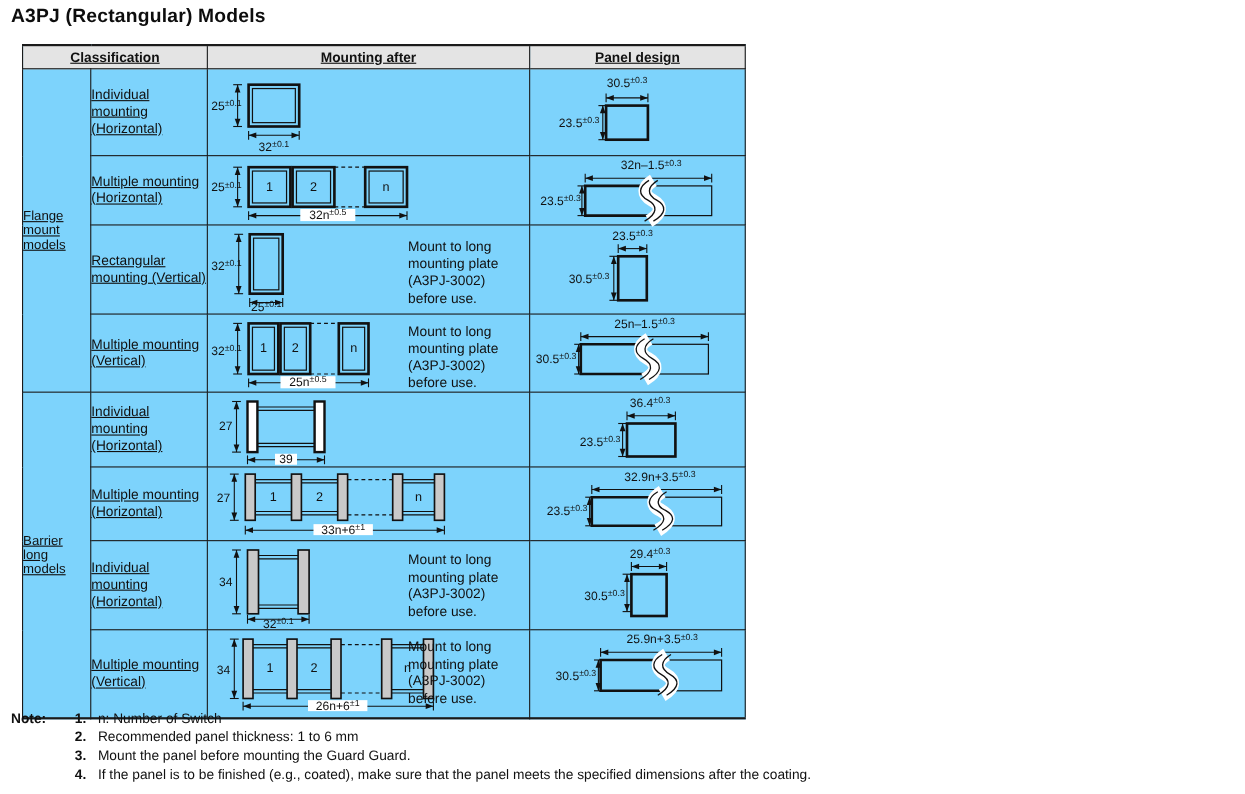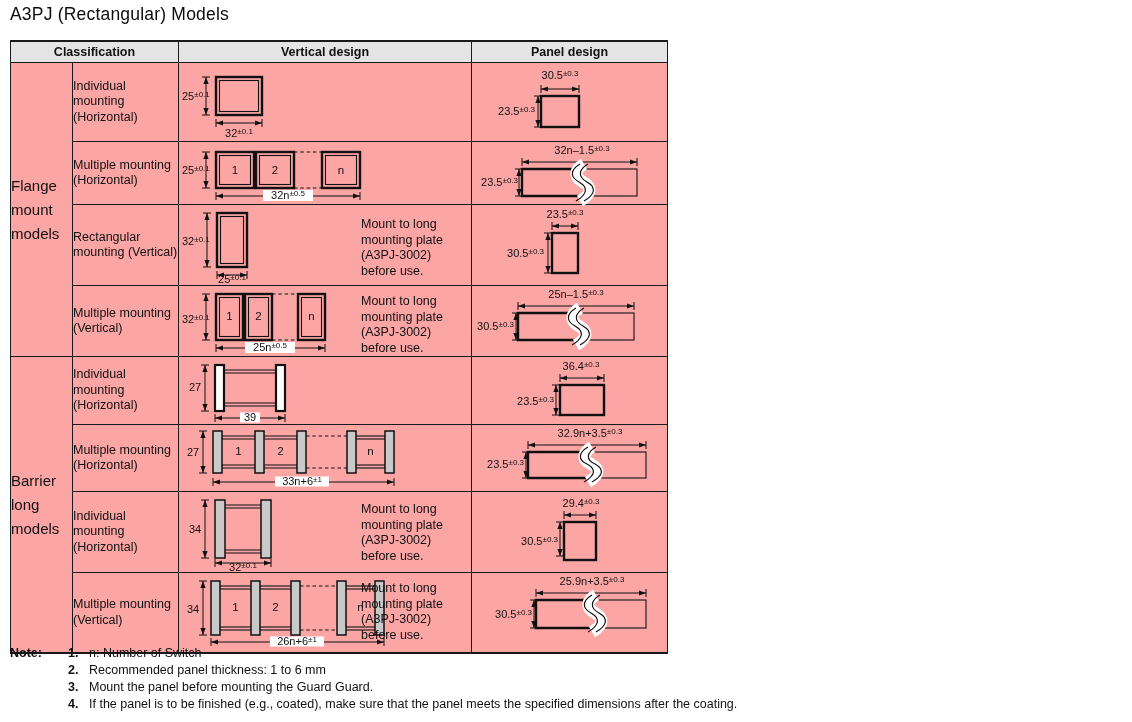--- a/index.html
+++ b/index.html
@@ -1,23 +1,23 @@
 <!DOCTYPE html>
 <html><head>
 <meta charset="utf-8">
 <style>
   html,body{margin:0;padding:0;background:#fff;}
   .page{position:relative;width:1132px;height:722px;background:#fff;overflow:hidden;
         font-family:"Liberation Sans",sans-serif;color:#111;}
-  .title{position:absolute;left:10px;top:4px;margin:0;font-size:17.5px;font-weight:normal;color:#0d0d0d;letter-spacing:.2px;}
-  .doc-table{position:absolute;left:10px;top:40px;border-collapse:collapse;table-layout:fixed;background:#fca5a5;
-             border:1.5px solid #1a1a1a;border-top-width:2px;border-bottom-width:2px;}
+  .title{position:absolute;left:10px;top:4px;margin:0;font-size:17.5px;font-weight:bold;color:#0d0d0d;letter-spacing:.2px;}
+  .doc-table{position:absolute;left:20px;top:40px;border-collapse:collapse;table-layout:fixed;background:#7dd3fc;
+             border:1.5px solid #1a1a1a;border-top-width:2px;border-bottom-width:2px;text-decoration:underline;}
   .doc-table th,.doc-table td{border:1px solid #1a1a1a;padding:0;}
   .doc-table th{background:#e4e4e4;font-size:12.5px;font-weight:bold;height:20px;border-bottom:1.5px solid #1a1a1a;}
-  .gcell{font-size:15px;line-height:24px;vertical-align:middle;padding-left:6px;}
+  .gcell{font-size:12px;line-height:13px;vertical-align:middle;padding-left:6px;}
   .tcell{font-size:12.5px;line-height:15.5px;vertical-align:middle;padding-left:8px;}
   .dcell,.ccell{vertical-align:top;}
   tr.gsep td{border-top:1.5px solid #1a1a1a;}
   .dwrap{position:relative;width:100%;}
   .dwrap svg{display:block;overflow:visible;}
   .note{position:absolute;left:182px;width:100px;font-size:12.5px;line-height:15.5px;}
   
   .thick{fill:none;stroke:#111;stroke-width:2.4;}
   .thickf{fill:#fff;stroke:#111;stroke-width:2.2;}
   .gray{fill:#c9c9c9;stroke:#111;stroke-width:1.5;}
@@ -46,21 +46,21 @@
   <table class="doc-table">
     <colgroup>
         <col style="width:62px">
         <col style="width:106px">
         <col style="width:292px">
         <col style="width:195px">
       </colgroup>
     <thead>
       <tr>
         <th colspan="2">Classification</th>
-        <th>Vertical design</th>
+        <th>Mounting after</th>
         <th>Panel design</th>
       </tr>
     </thead>
     <tbody>
 
       <tr style="height:78px">
         <td class="gcell" rowspan="4">Flange mount models</td>
         <td class="tcell">Individual mounting (Horizontal)</td>
         <td class="dcell">
           <div class="dwrap" style="height:78px">

